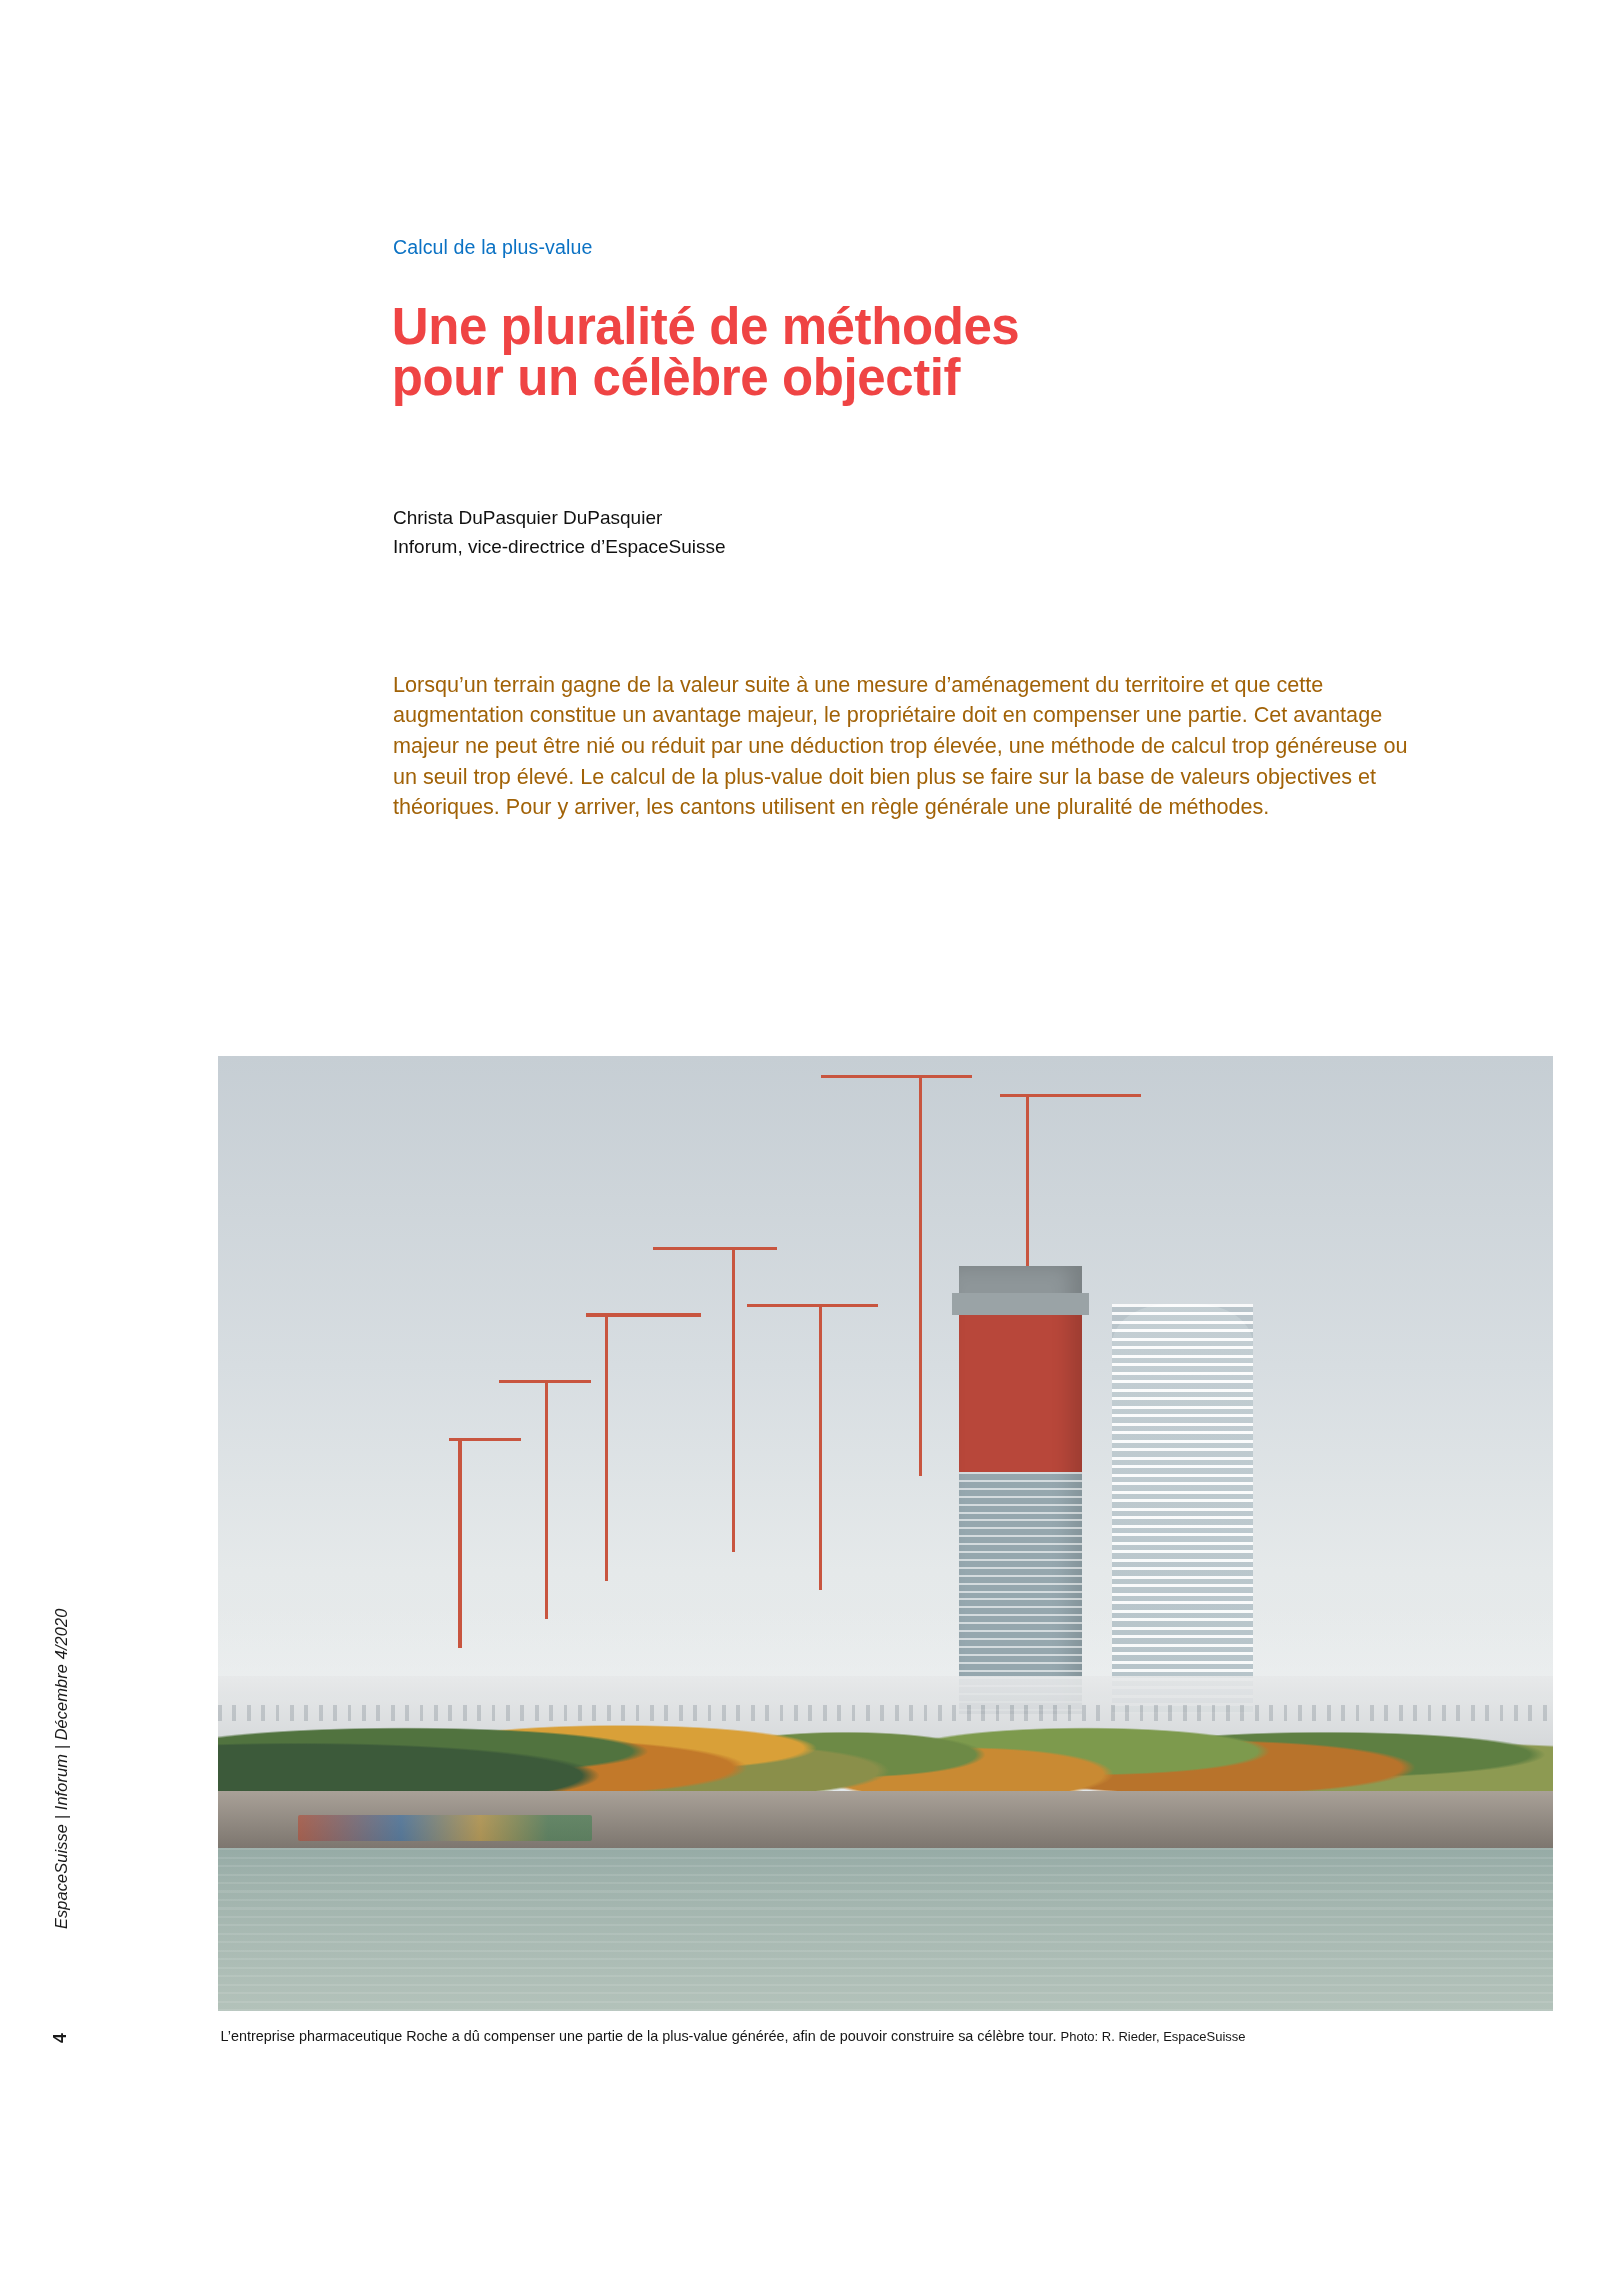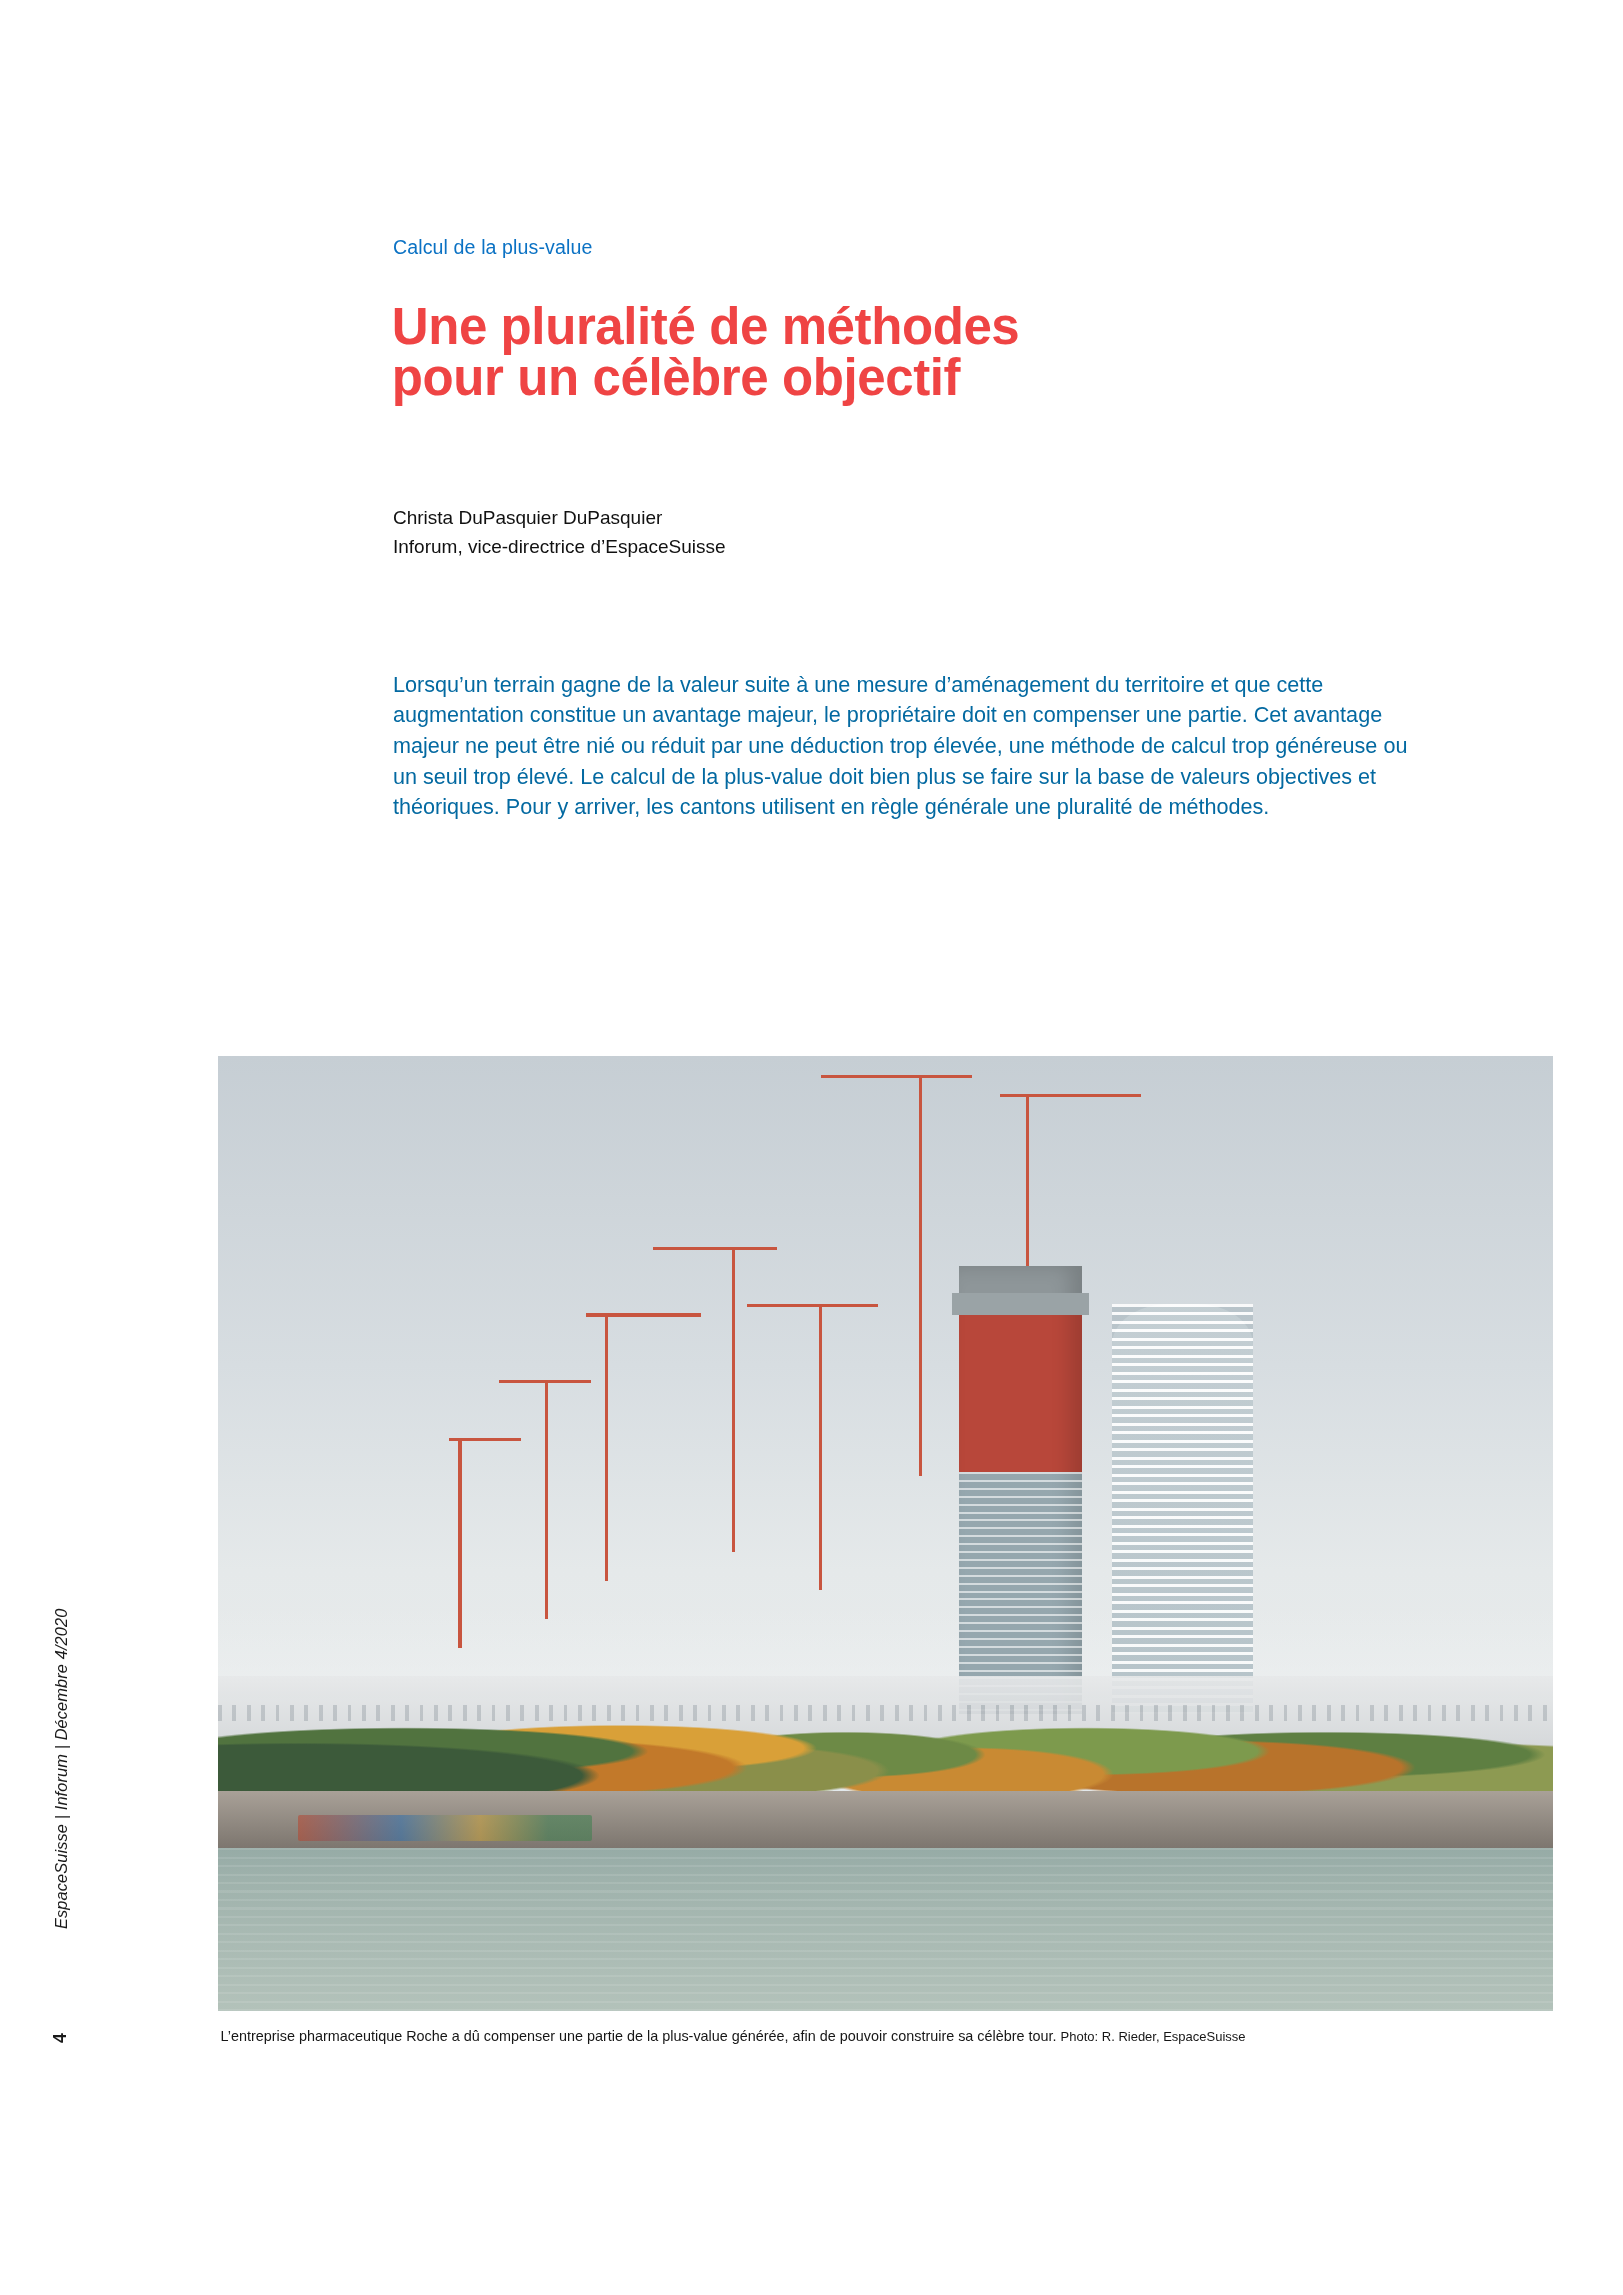--- a/index.html
+++ b/index.html
@@ -89,21 +89,21 @@
   .byline .author { display: block; }
   .byline .role { display: block; }
 
   .lead {
     position: absolute;
     left: 0;
     top: 648px;
     width: 1021px;
     font-size: 21.6px;
     line-height: 1.42;
-    color: #0369a1;
+    color: #a16207;
   }
 
   
   .figure {
     position: absolute;
     left: 178px;
     top: 1045px;
     width: 1335px;
   }
   .photo {

